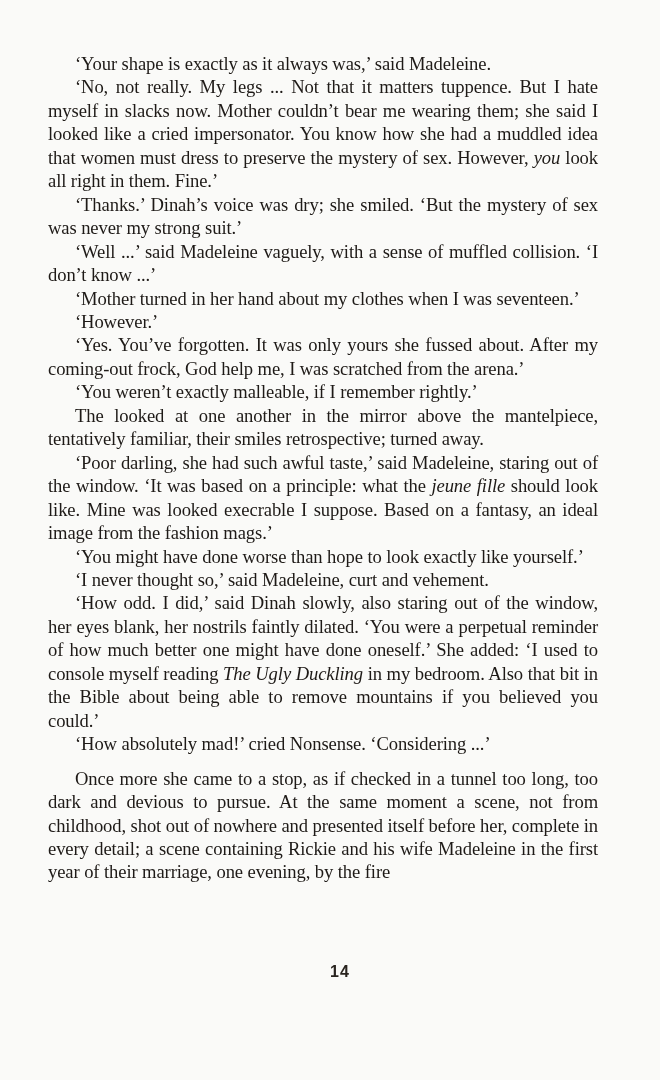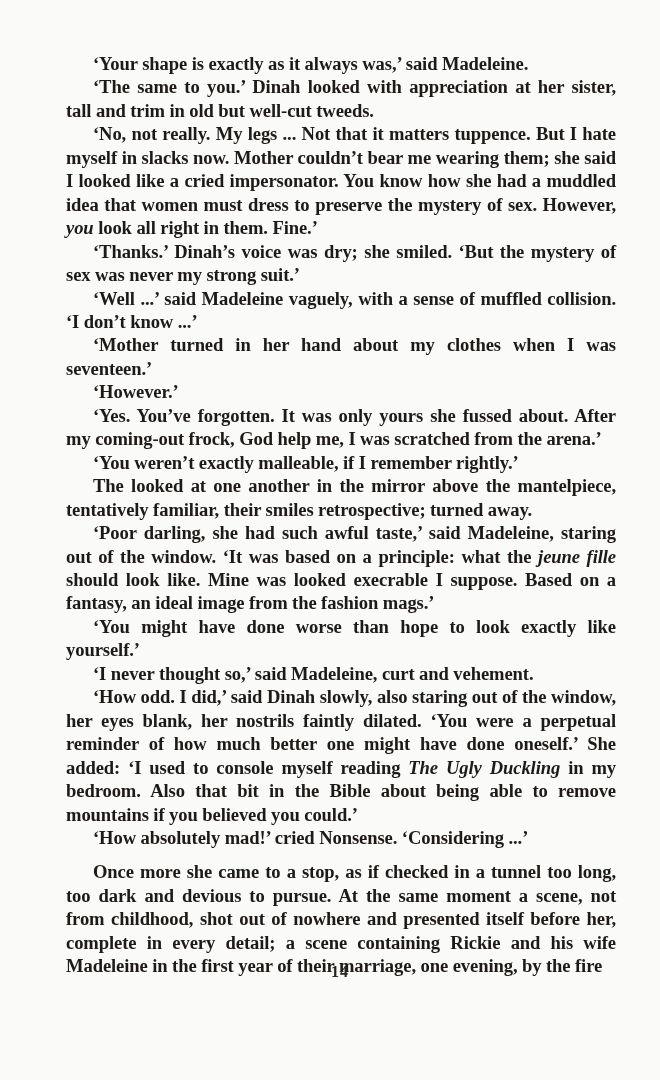--- a/index.html
+++ b/index.html
@@ -10,27 +10,27 @@
   .page {
     position: relative;
     width: 660px;
     height: 1080px;
     background: #fafaf8;
     overflow: hidden;
     font-family: "Liberation Serif", serif;
   }
   .text-block {
     position: absolute;
-    left: 66px;
+    left: 48px;
     top: 52px;
     width: 550px;
     font-family: "Liberation Serif", serif;
     font-size: 18.6px;
     line-height: 23.45px;
-    font-weight: 700;
+    font-weight: 400;
     color: #1e1a17;
     text-align: justify;
     letter-spacing: -0.1px;
   }
   .para {
     margin: 0;
     text-indent: 27px;
   }
   .para.space-before {
     margin-top: 11px;
@@ -39,34 +39,33 @@
     font-style: italic;
   }
   .page-number {
     position: absolute;
     top: 963px;
     left: 0;
     width: 660px;
     box-sizing: border-box;
     padding-left: 20px;
     text-align: center;
-    font-family: Liberation Serif, serif;
+    font-family: Liberation Sans, sans-serif;
     font-size: 16px;
     font-weight: 700;
     color: #29241f;
     letter-spacing: 1px;
   }
 </style>
 </head>
 <body>
 
 <div class="page">
   <div class="text-block">
       <p class="para"><span>‘Your shape is exactly as it always was,’ said Madeleine.</span></p>
-      <p class="para"><span>‘The same to you.’ Dinah looked with appreciation at her sister, tall and trim in old but well-cut tweeds.</span></p>
       <p class="para"><span>‘No, not really. My legs ... Not that it matters tuppence. But I hate myself in slacks now. Mother couldn’t bear me wearing them; she said I looked like a cried impersonator. You know how she had a muddled idea that women must dress to preserve the mystery of sex. However, </span><i>you</i><span> look all right in them. Fine.’</span></p>
       <p class="para"><span>‘Thanks.’ Dinah’s voice was dry; she smiled. ‘But the mystery of sex was never my strong suit.’</span></p>
       <p class="para"><span>‘Well ...’ said Madeleine vaguely, with a sense of muffled collision. ‘I don’t know ...’</span></p>
       <p class="para"><span>‘Mother turned in her hand about my clothes when I was seventeen.’</span></p>
       <p class="para"><span>‘However.’</span></p>
       <p class="para"><span>‘Yes. You’ve forgotten. It was only yours she fussed about. After my coming-out frock, God help me, I was scratched from the arena.’</span></p>
       <p class="para"><span>‘You weren’t exactly malleable, if I remember rightly.’</span></p>
       <p class="para"><span>The looked at one another in the mirror above the mantelpiece, tentatively familiar, their smiles retrospective; turned away.</span></p>
       <p class="para"><span>‘Poor darling, she had such awful taste,’ said Madeleine, staring out of the window. ‘It was based on a principle: what the </span><i>jeune fille</i><span> should look like. Mine was looked execrable I suppose. Based on a fantasy, an ideal image from the fashion mags.’</span></p>
       <p class="para"><span>‘You might have done worse than hope to look exactly like yourself.’</span></p>

